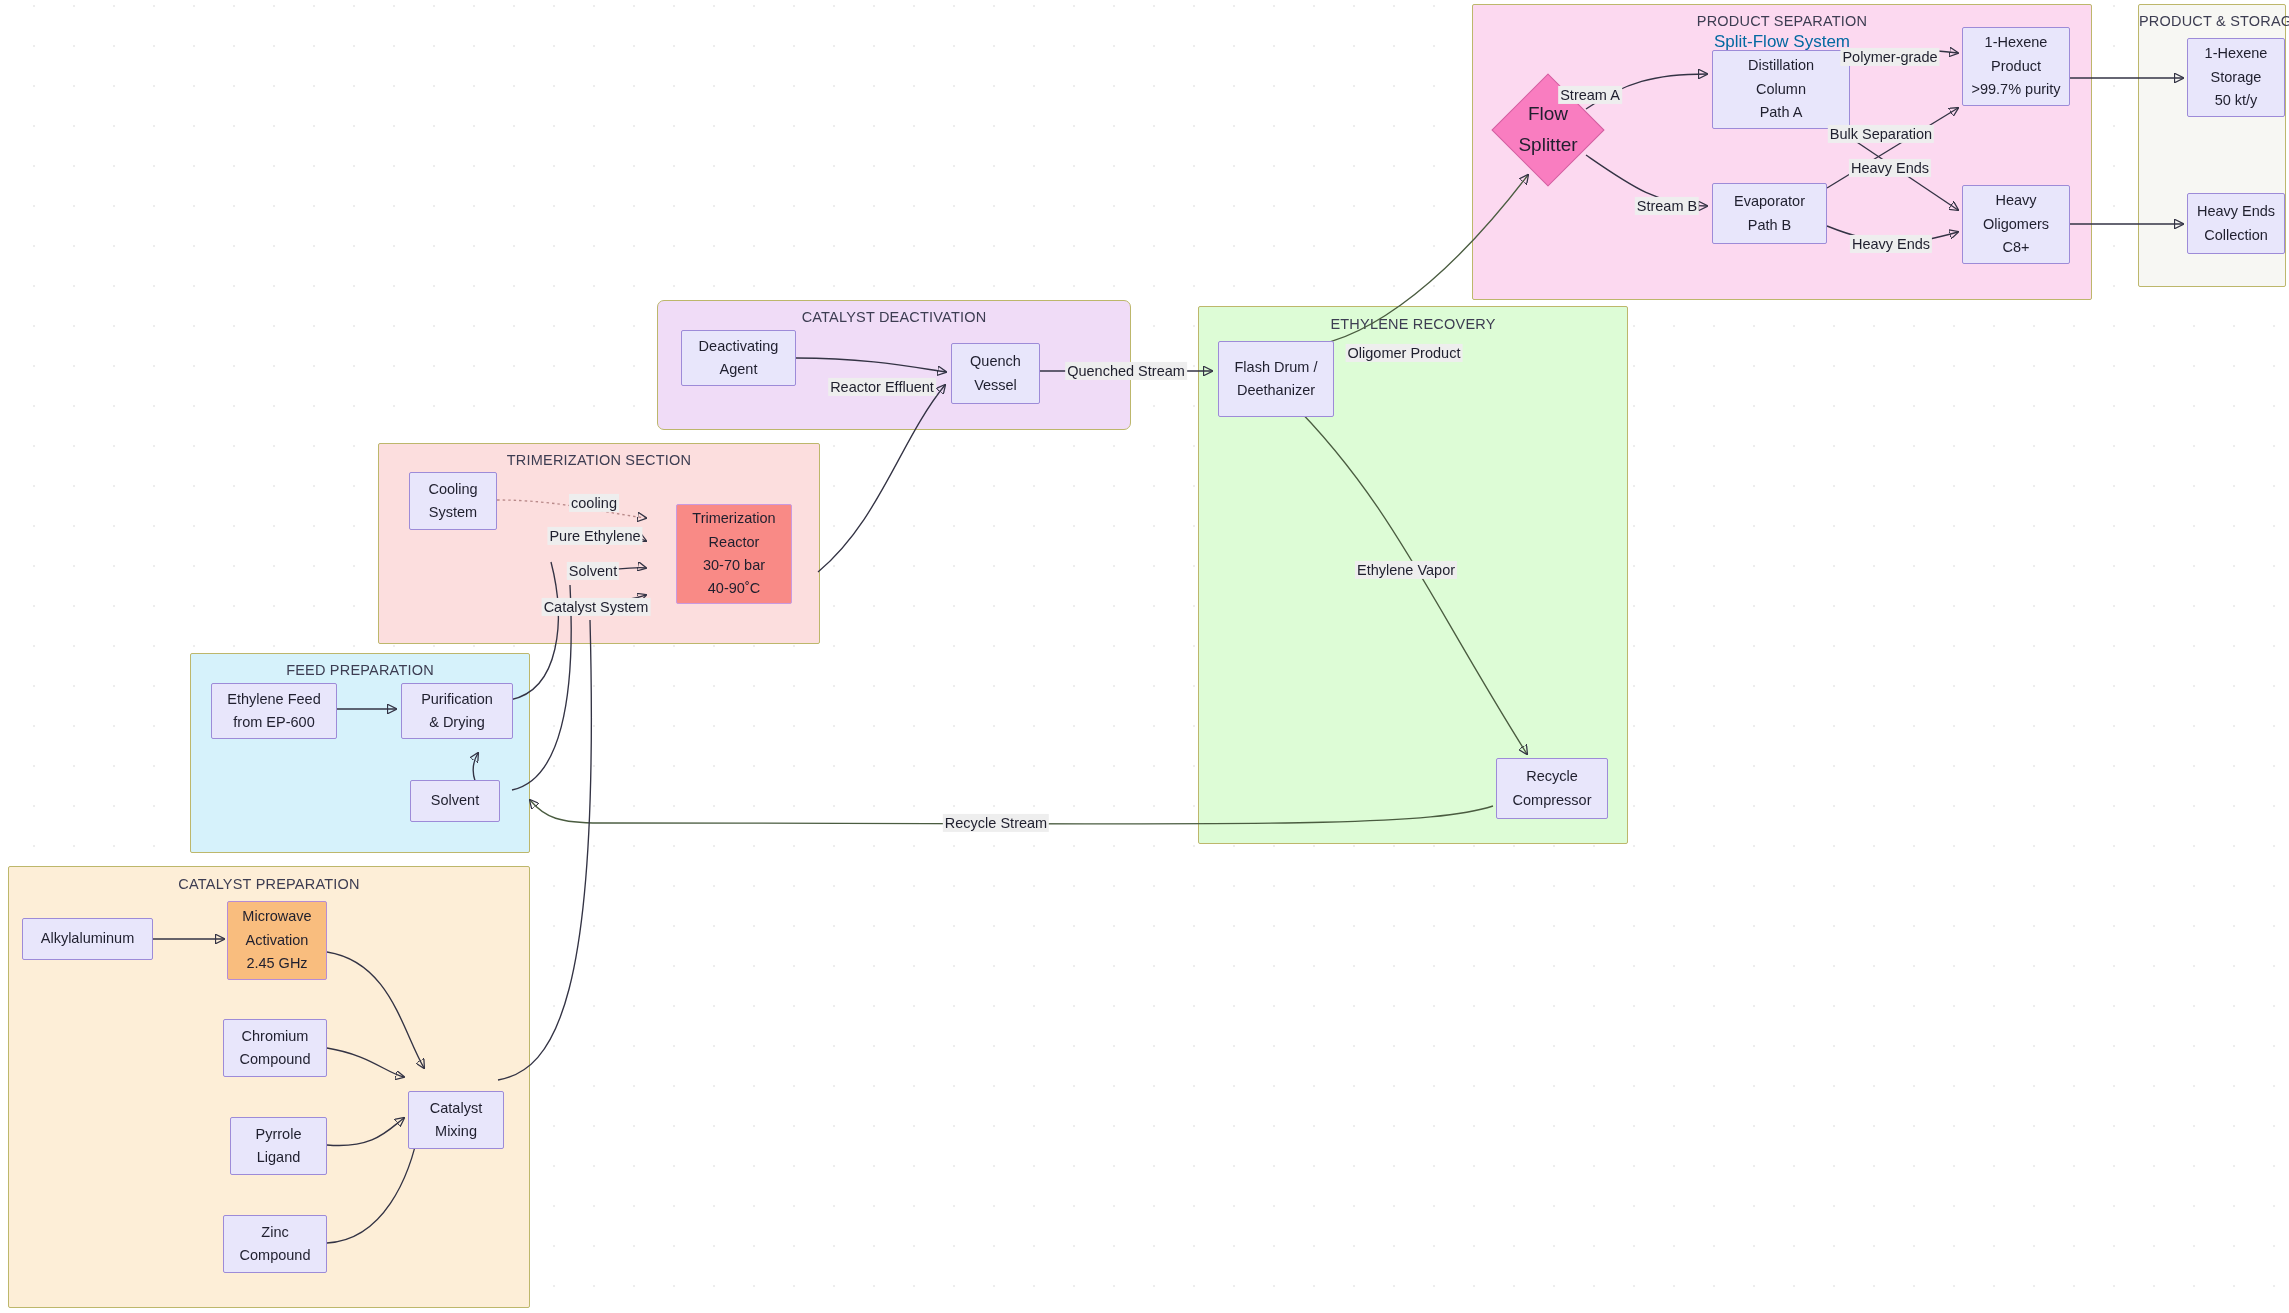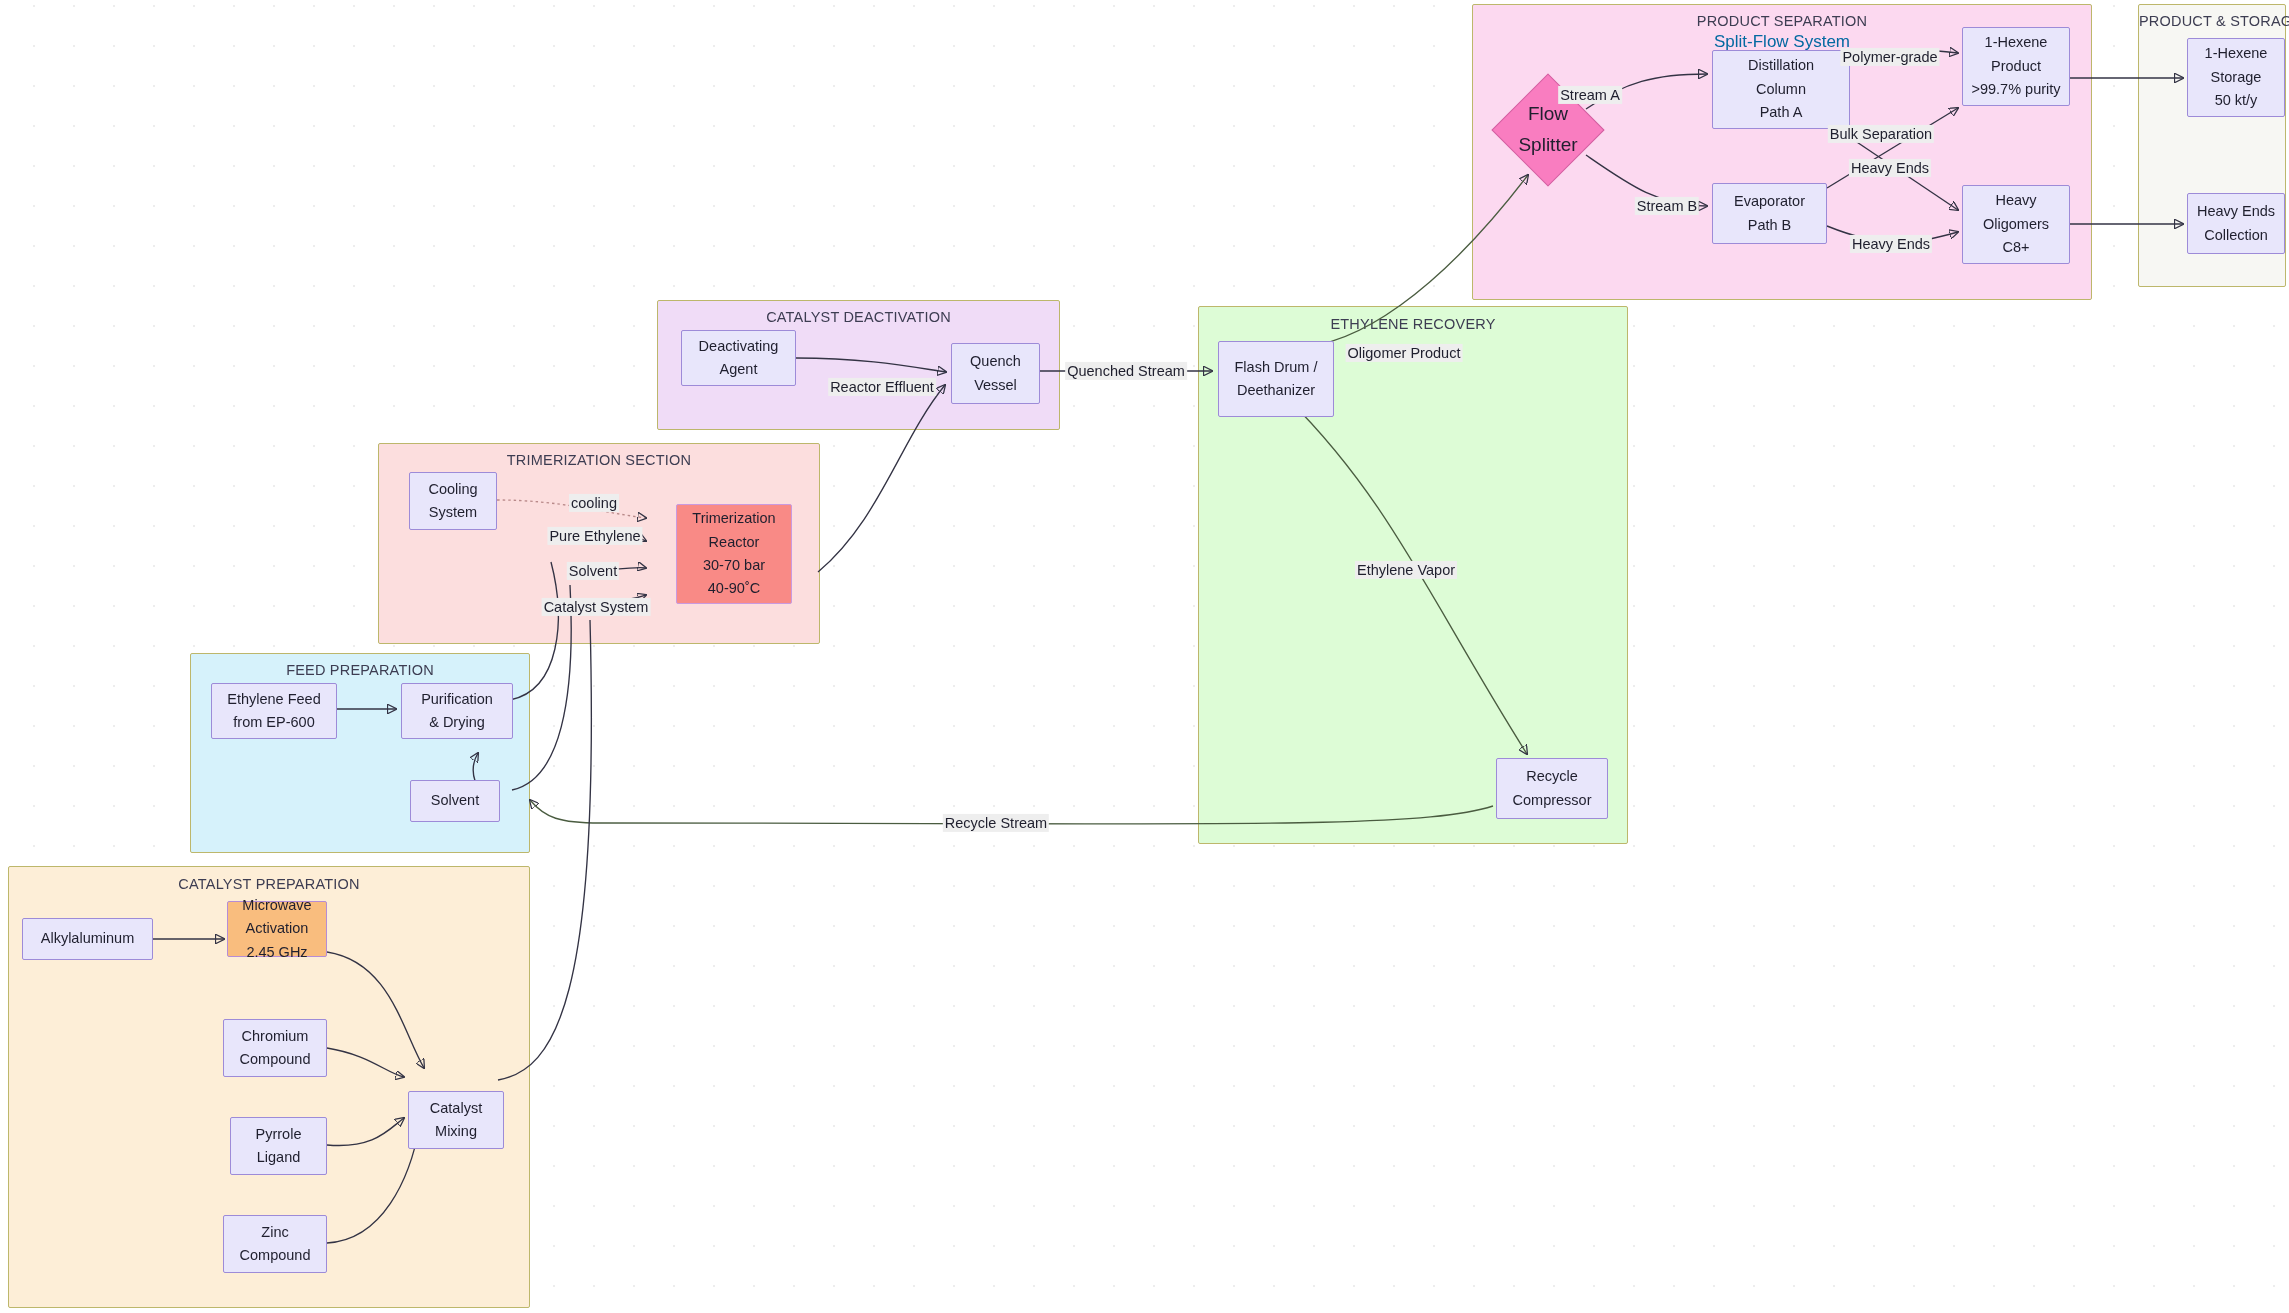--- a/index.html
+++ b/index.html
@@ -128,21 +128,21 @@
 
   <div class="cluster" style="left:1472px; top:4px; width:620px; height:296px; background:#fcd9f0;">
     <div class="cluster-title" style="top:8px;">PRODUCT SEPARATION</div>
     <div class="cluster-subtitle" style="top:27px;">Split-Flow System</div>
   </div>
 
   <div class="cluster" style="left:2138px; top:4px; width:148px; height:283px; background:#f7f7f3;">
     <div class="cluster-title" style="top:8px;">PRODUCT &amp; STORAGE</div>
   </div>
 
-  <div class="cluster" style="left:657px; top:300px; width:403px; height:130px; background:#f0dcf7;">
+  <div class="cluster" style="left:657px; top:300px; width:474px; height:130px; background:#f0dcf7;border-radius:7px;">
     <div class="cluster-title" style="top:8px;">CATALYST DEACTIVATION</div>
   </div>
 
   <div class="cluster" style="left:1198px; top:306px; width:430px; height:538px; background:#ddfcd6;">
     <div class="cluster-title" style="top:9px;">ETHYLENE RECOVERY</div>
   </div>
 
   <div class="cluster" style="left:378px; top:443px; width:442px; height:201px; background:#fcdede;">
     <div class="cluster-title" style="top:8px;">TRIMERIZATION SECTION</div>
   </div>
@@ -305,21 +305,21 @@
   </div>
 
   <div class="node" style="left:410px; top:780px; width:90px; height:42px;">
     <span>Solvent</span>
   </div>
 
   <div class="node" style="left:22px; top:918px; width:131px; height:42px;">
     <span>Alkylaluminum</span>
   </div>
 
-  <div class="node microwave" style="left:227px; top:901px; width:100px; height:56px;">
+  <div class="node microwave" style="left:227px; top:901px; width:100px; height:79px;">
     <span>Microwave</span>
     <span>Activation</span>
     <span>2.45 GHz</span>
   </div>
 
   <div class="node" style="left:223px; top:1019px; width:104px; height:58px;">
     <span>Chromium</span>
     <span>Compound</span>
   </div>
 

